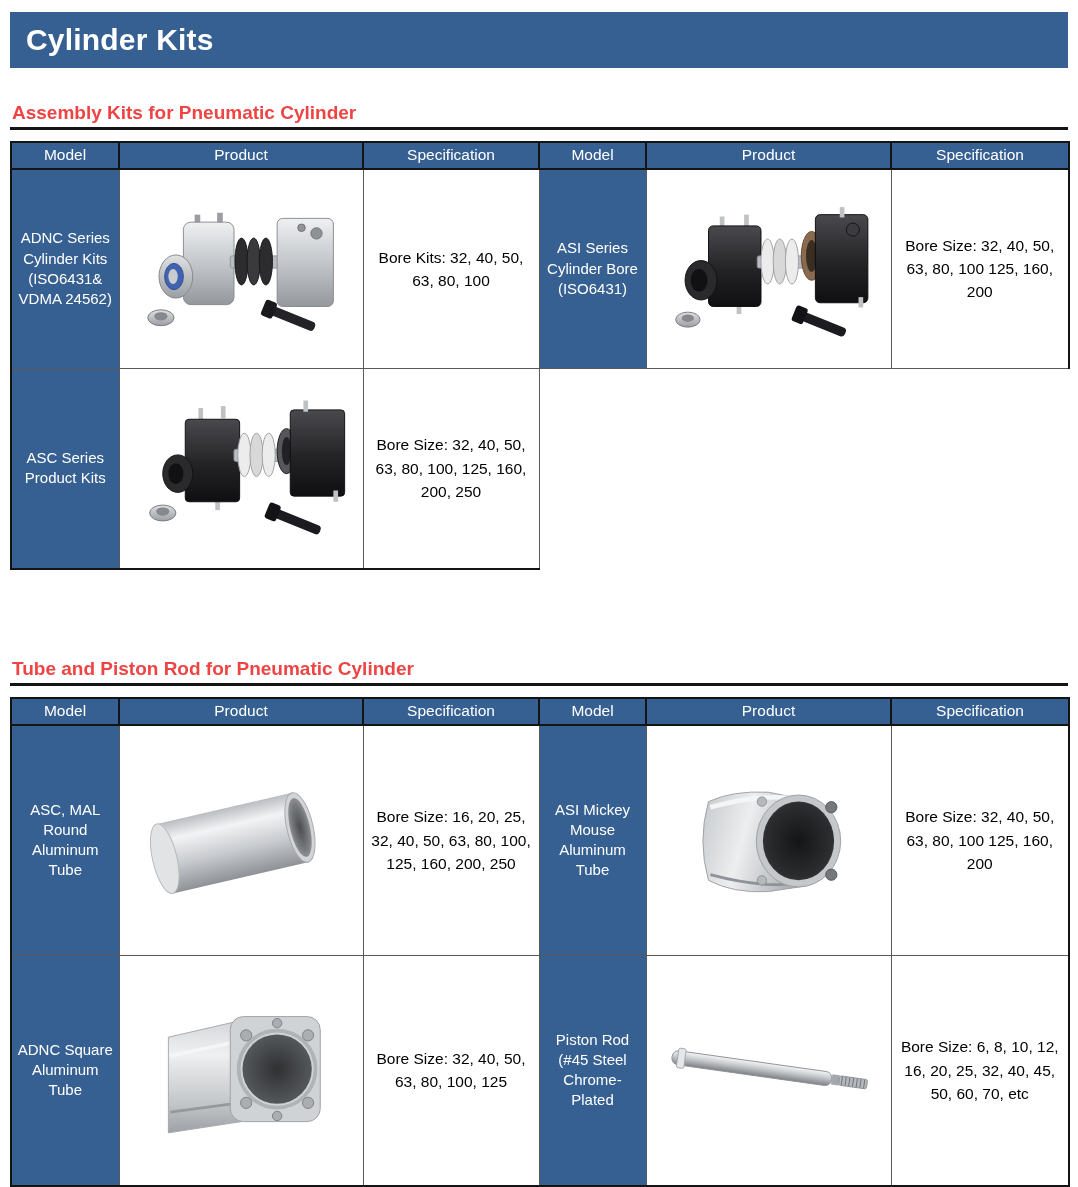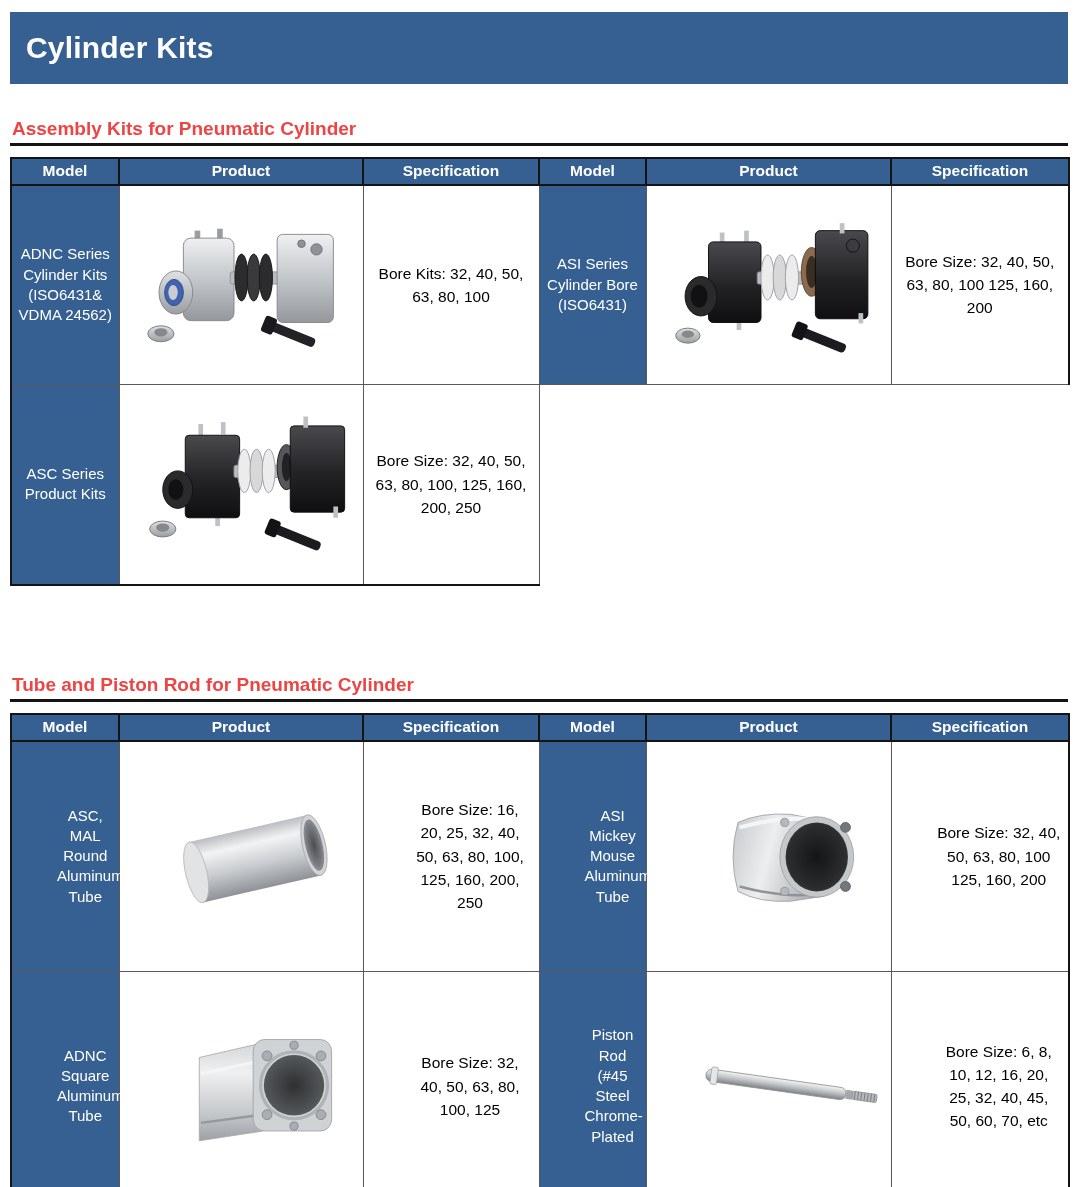--- a/index.html
+++ b/index.html
@@ -1,38 +1,38 @@
 <!DOCTYPE html>
 <html><head>
 <meta charset="utf-8">
 <style>
   html,body{margin:0;padding:0;background:#ffffff;}
   body{width:1078px;height:1187px;font-family:"Liberation Sans",sans-serif;-webkit-font-smoothing:antialiased;}
   .page{padding:12px 10px 0 10px;box-sizing:border-box;}
 
-  .banner{height:72px;background:#366092;display:flex;align-items:center;padding-left:16px;}
+  .banner{height:56px;background:#366092;display:flex;align-items:center;padding-left:16px;}
   .banner h1{margin:0;color:#ffffff;font-size:30px;font-weight:bold;letter-spacing:0.2px;}
 
   .section-heading{color:#ef4444;font-size:19px;font-weight:bold;margin:34px 0 0 2px;line-height:1.15;}
   .section-heading.second{margin-top:88px;}
   .rule{height:3px;background:#141414;margin-top:3px;}
 
   table.kits{border-collapse:collapse;table-layout:fixed;width:1058px;margin-top:11px;}
-  th{background:#366092;color:#ffffff;font-size:15.5px;font-weight:bold;border:2px solid #141414;height:23px;padding:1px 2px;}
+  th{background:#366092;color:#ffffff;font-size:15.5px;font-weight:normal;border:2px solid #141414;height:23px;padding:1px 2px;}
   td{border:1px solid #595959;text-align:center;vertical-align:middle;padding:0;background:#ffffff;}
   td.model{background:#366092;color:#ffffff;font-size:15px;line-height:1.35;padding:2px 5px;}
   td.spec{font-size:15.5px;color:#000000;line-height:1.5;padding:4px 7px;}
   td.product{padding:2px;}
   td.empty{border:none;background:#ffffff;}
   .bl2{border-left:2px solid #141414;}
   .br2{border-right:2px solid #141414;}
   .bb2{border-bottom:2px solid #141414;}
   tr.t1r1 td{height:190px;}
   tr.t1r2 td{height:191px;}
-  tr.t2r td{height:221px;padding-left:45px;}
+  tr.t2r td{height:221px;}
   .imgwrap{display:flex;align-items:center;justify-content:center;width:100%;height:100%;}
 </style>
 </head>
 <body>
 
 <div class="page">
 
   <div class="banner">
     <h1>Cylinder Kits</h1>
   </div>

